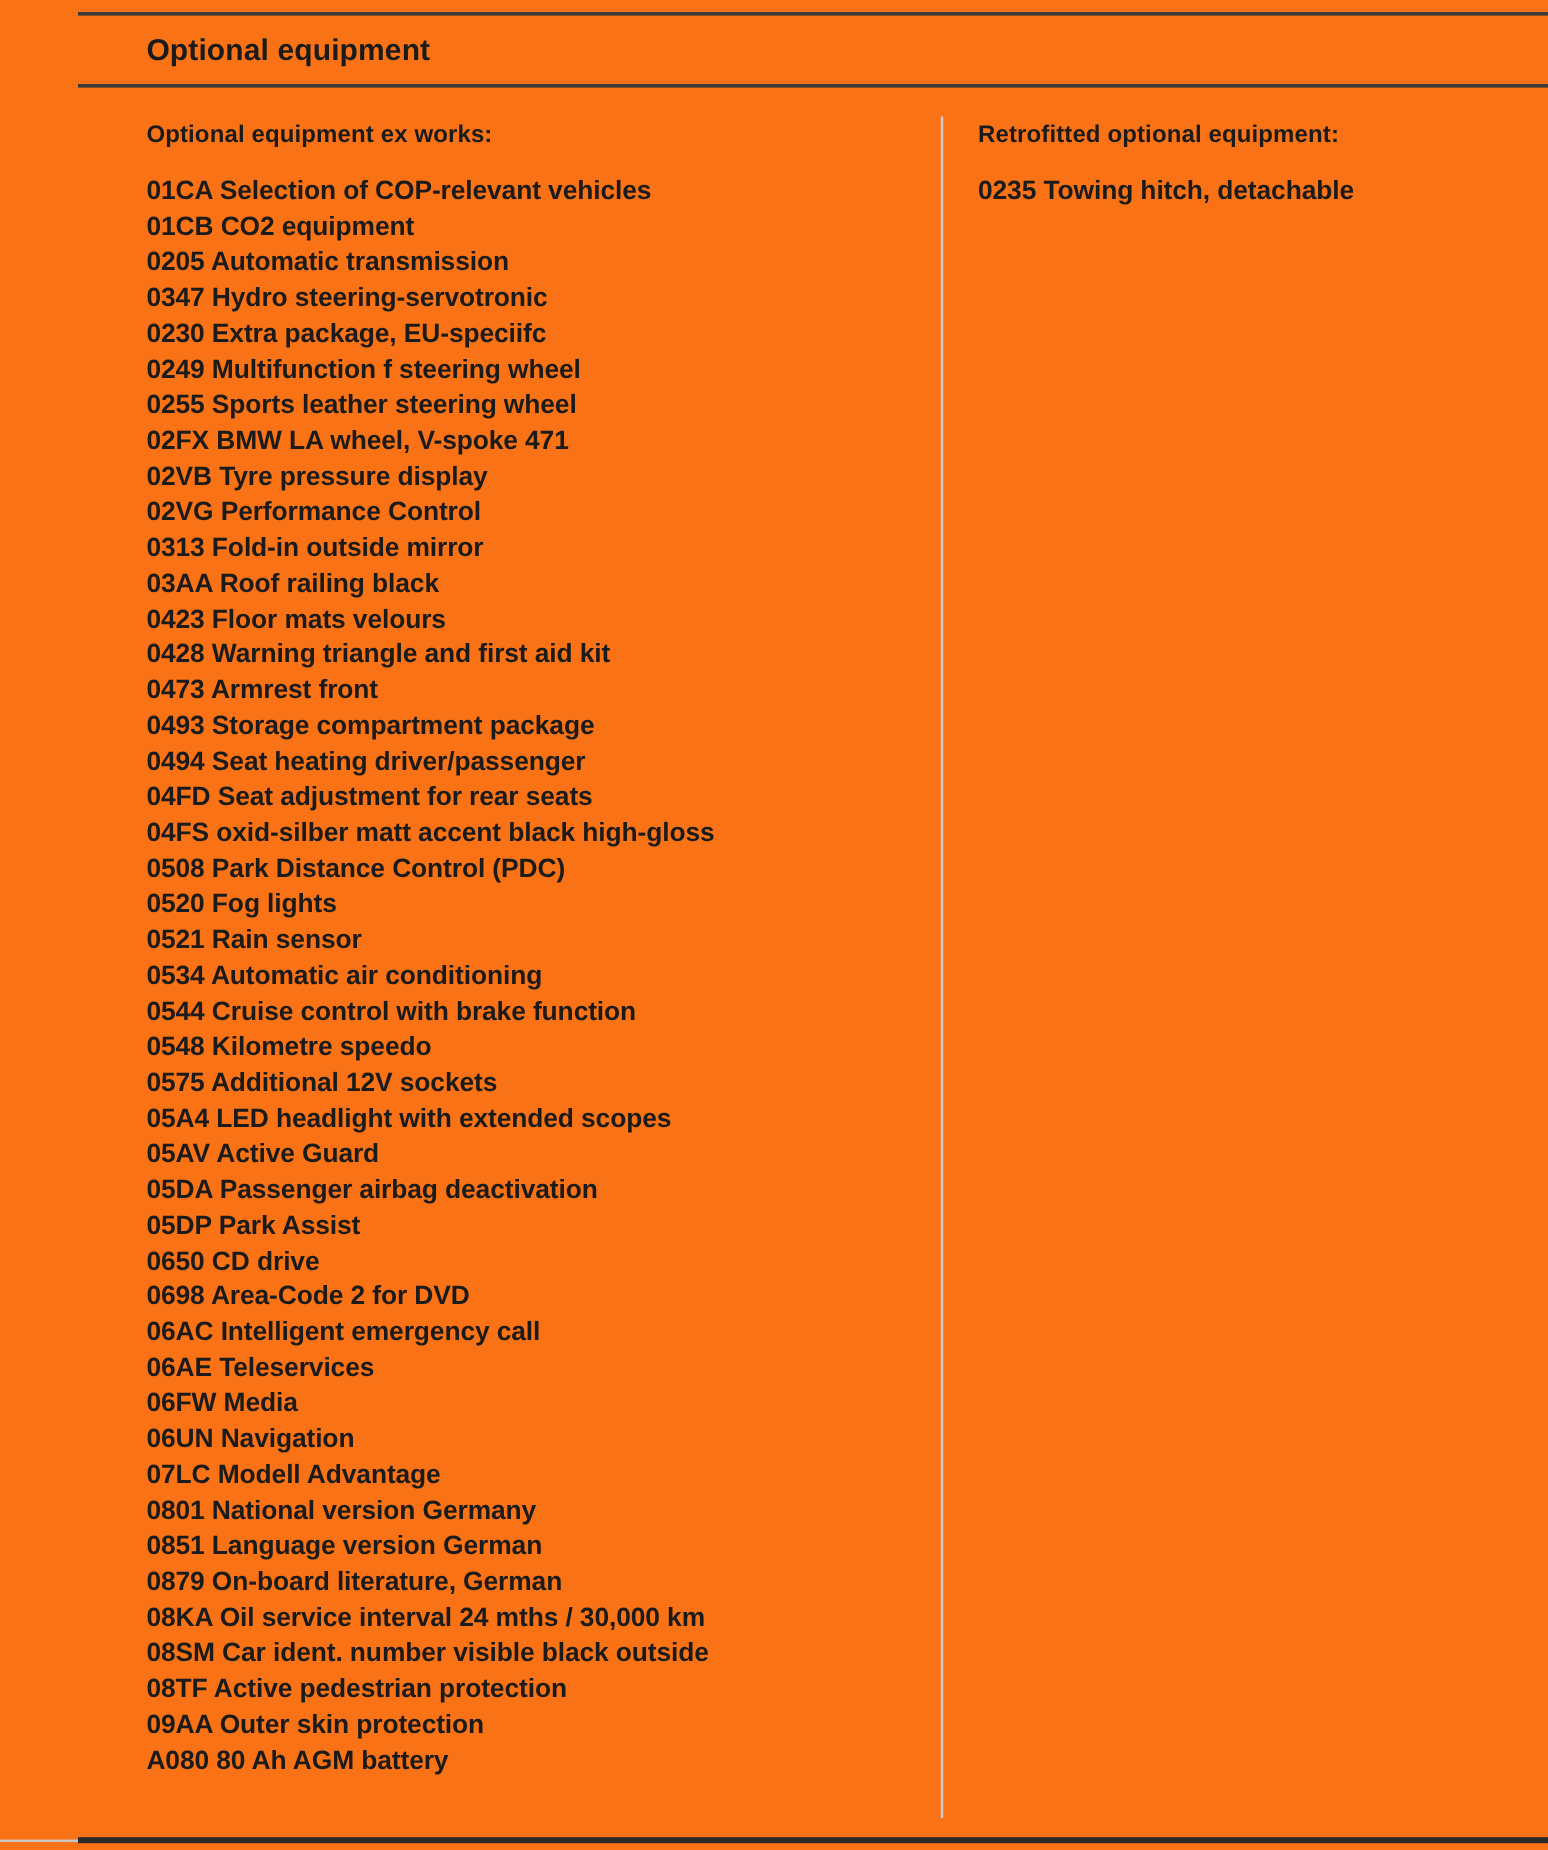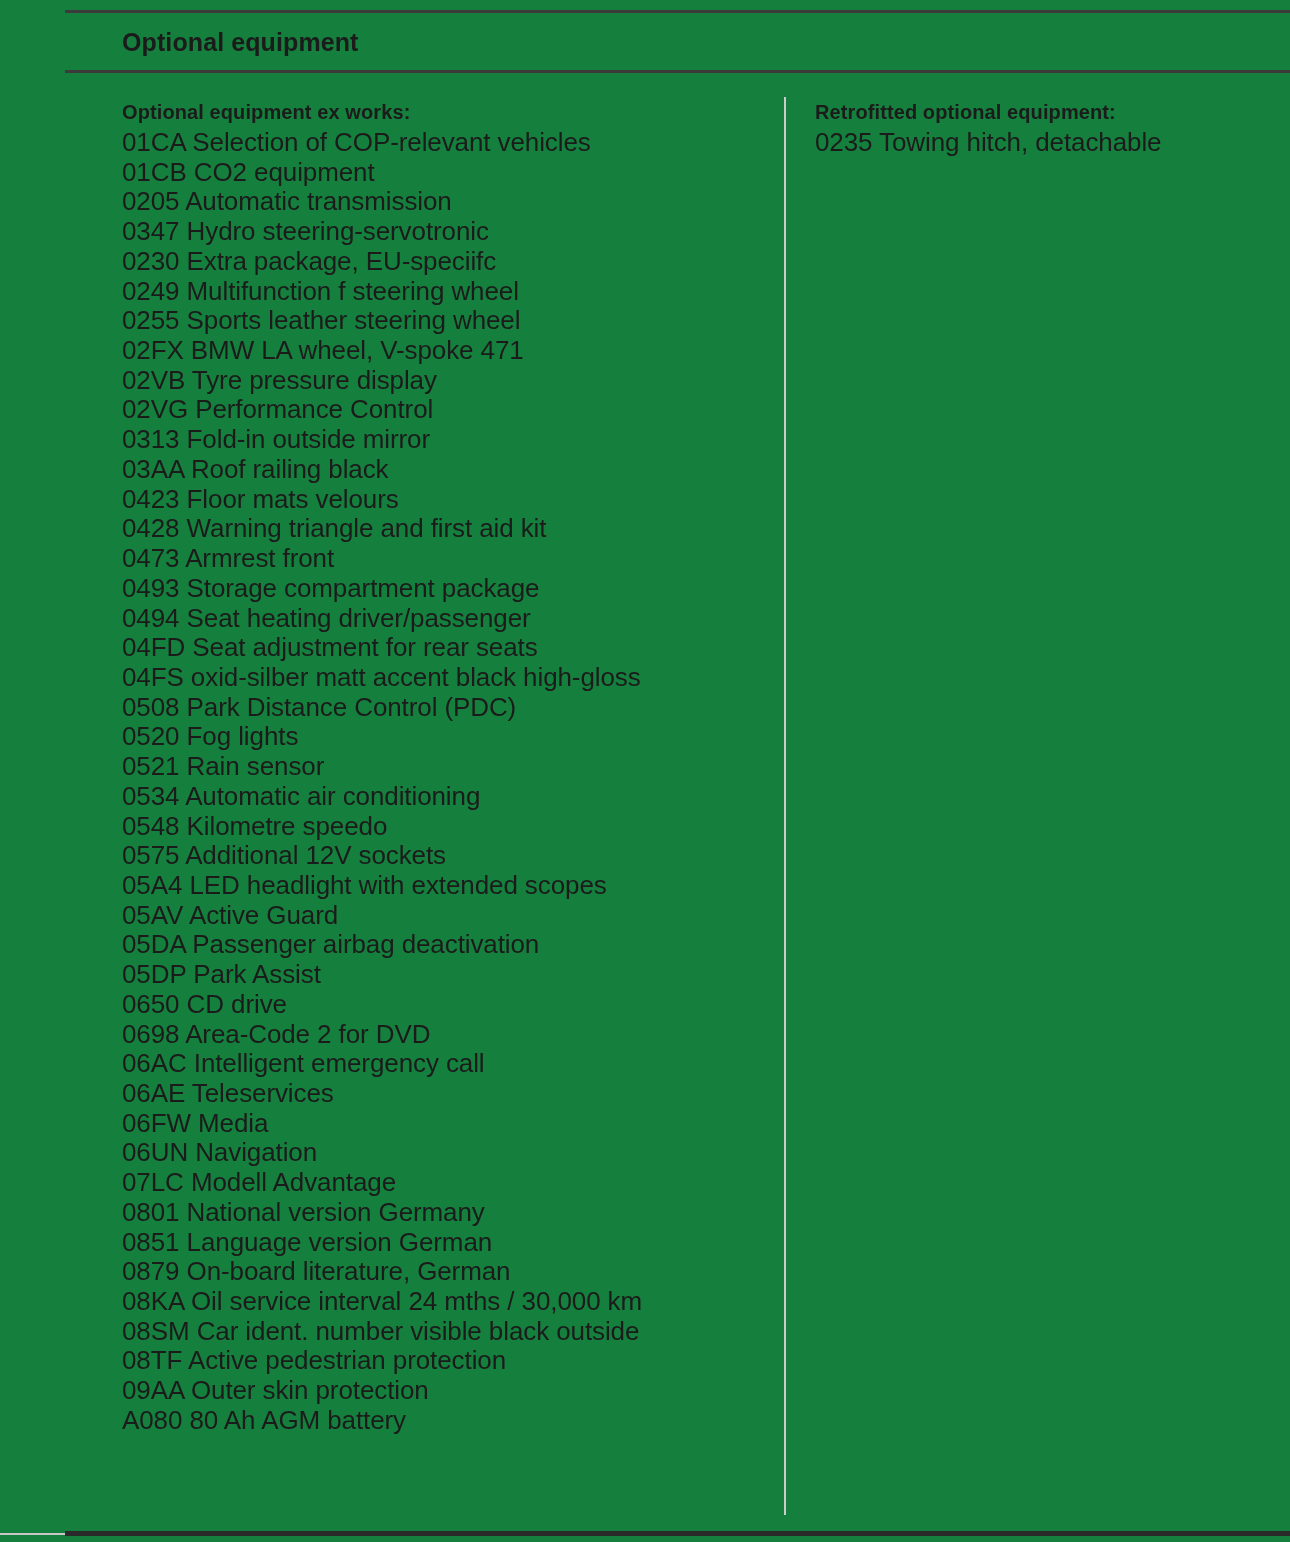--- a/index.html
+++ b/index.html
@@ -4,21 +4,21 @@
 <style>
   html, body {
     margin: 0;
     padding: 0;
     background: #ffffff;
   }
   .page {
     position: relative;
     width: 1290px;
     height: 1542px;
-    background: #15803d;
+    background: #f97316;
     font-family: "Liberation Sans", sans-serif;
     color: #1b1b1b;
     overflow: hidden;
   }
   .hrule {
     position: absolute;
     left: 65px;
     right: 0;
     height: 3px;
     background: #3b3b3b;
@@ -54,26 +54,26 @@
     font-size: 20px;
     font-weight: 600;
     line-height: 1.2;
     letter-spacing: 0.1px;
     white-space: nowrap;
   }
   .col-header.left { left: 122px; }
   .col-header.right { left: 815px; }
   .equip-list {
     position: absolute;
-    top: 128px;
+    top: 144px;
     margin: 0;
     padding: 0;
     list-style: none;
-    font-size: 26px;
-    font-weight: 400;
+    font-size: 22px;
+    font-weight: 700;
     letter-spacing: -0.1px;
   }
   .equip-list.left { left: 122px; width: 650px; }
   .equip-list.right { left: 815px; width: 460px; }
   .equip-list li {
     line-height: 29.72px;
     height: 29.72px;
     white-space: nowrap;
   }
   .vdivider {
@@ -115,20 +115,21 @@
       <li>0428 Warning triangle and first aid kit</li>
       <li>0473 Armrest front</li>
       <li>0493 Storage compartment package</li>
       <li>0494 Seat heating driver/passenger</li>
       <li>04FD Seat adjustment for rear seats</li>
       <li>04FS oxid-silber matt accent black high-gloss</li>
       <li>0508 Park Distance Control (PDC)</li>
       <li>0520 Fog lights</li>
       <li>0521 Rain sensor</li>
       <li>0534 Automatic air conditioning</li>
+      <li>0544 Cruise control with brake function</li>
       <li>0548 Kilometre speedo</li>
       <li>0575 Additional 12V sockets</li>
       <li>05A4 LED headlight with extended scopes</li>
       <li>05AV Active Guard</li>
       <li>05DA Passenger airbag deactivation</li>
       <li>05DP Park Assist</li>
       <li>0650 CD drive</li>
       <li>0698 Area-Code 2 for DVD</li>
       <li>06AC Intelligent emergency call</li>
       <li>06AE Teleservices</li>

